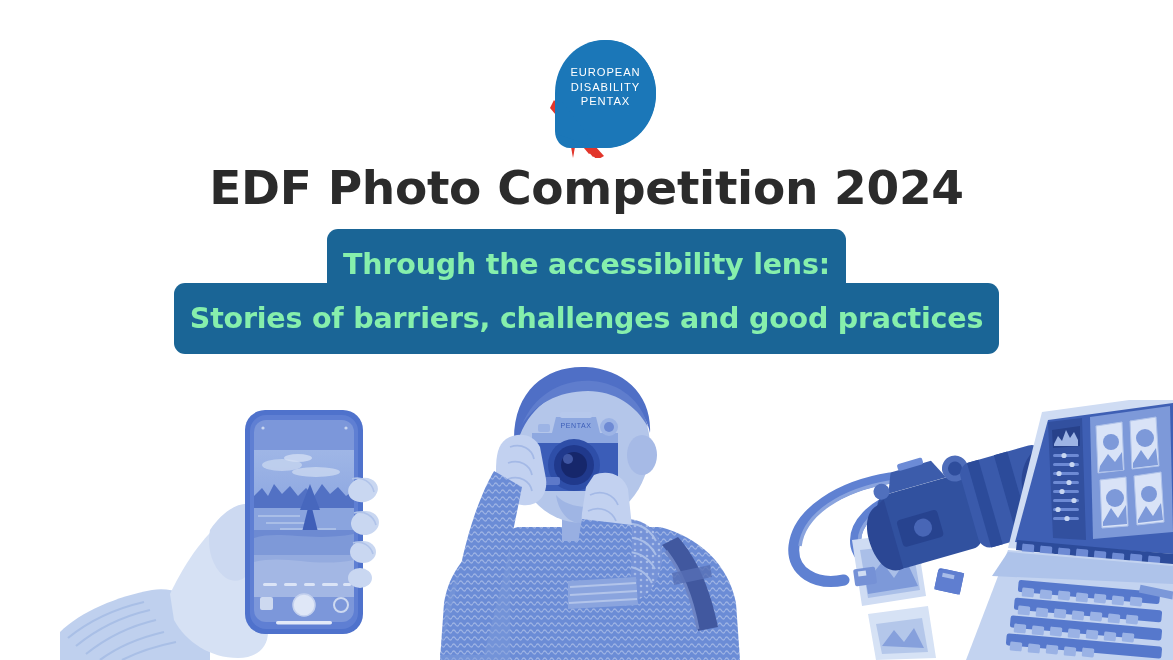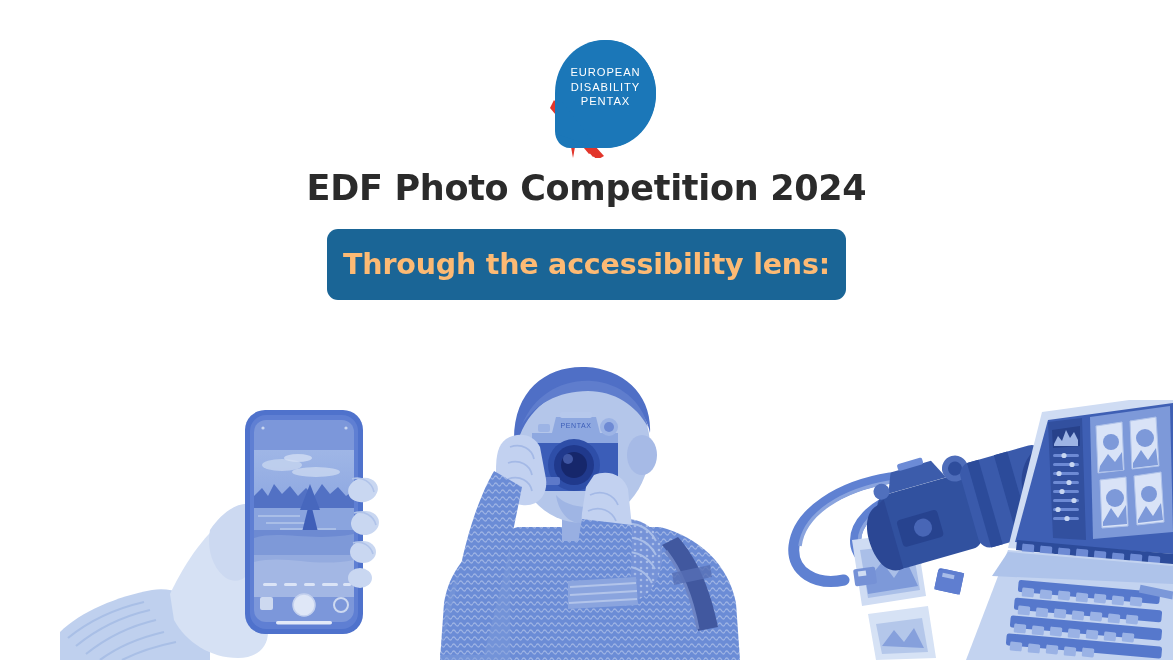--- a/index.html
+++ b/index.html
@@ -56,37 +56,37 @@
 
   
   .title {
     position: absolute;
     left: 0;
     right: 0;
     top: 166px;
     text-align: center;
     color: #2b2b2b;
     font-family: "DejaVu Sans", sans-serif;
-    font-size: 35px;
+    font-size: 47px;
     font-weight: bold;
     letter-spacing: -0.3px;
     line-height: 44px;
   }
 
   
   .subtitle-wrap {
     position: absolute;
     left: 0;
     right: 0;
     top: 238px;
     text-align: center;
   }
   .subtitle {
     display: inline;
-    color: #fdba74;
+    color: #86efac;
     background: #1a6596;
     font-family: "DejaVu Sans", sans-serif;
     font-size: 28.5px;
     font-weight: bold;
     line-height: 54px;
     letter-spacing: -0.2px;
     padding: 19px 16px;
     border-radius: 11px;
     -webkit-box-decoration-break: clone;
     box-decoration-break: clone;
@@ -136,21 +136,21 @@
         <div>EUROPEAN</div>
         <div>DISABILITY</div>
         <div>PENTAX</div>
       </div>
     </div>
   </div>
 
   <div class="title">EDF Photo Competition 2024</div>
 
   <div class="subtitle-wrap">
-    <span class="subtitle"><span>Through the accessibility lens:</span><br></span>
+    <span class="subtitle"><span>Through the accessibility lens:</span><br><span>Stories of barriers, challenges and good practices</span></span>
   </div>
 
   <div class="photo-strip">
 
     <div class="photo photo-left">
       <svg width="400" height="280" viewBox="0 0 400 280" xmlns="http://www.w3.org/2000/svg" aria-hidden="true">
         <defs>
           <linearGradient id="fadeL" x1="0" y1="0" x2="0" y2="1">
             <stop offset="0" stop-color="#ffffff" stop-opacity="1"></stop>
             <stop offset="0.22" stop-color="#ffffff" stop-opacity="0.35"></stop>

